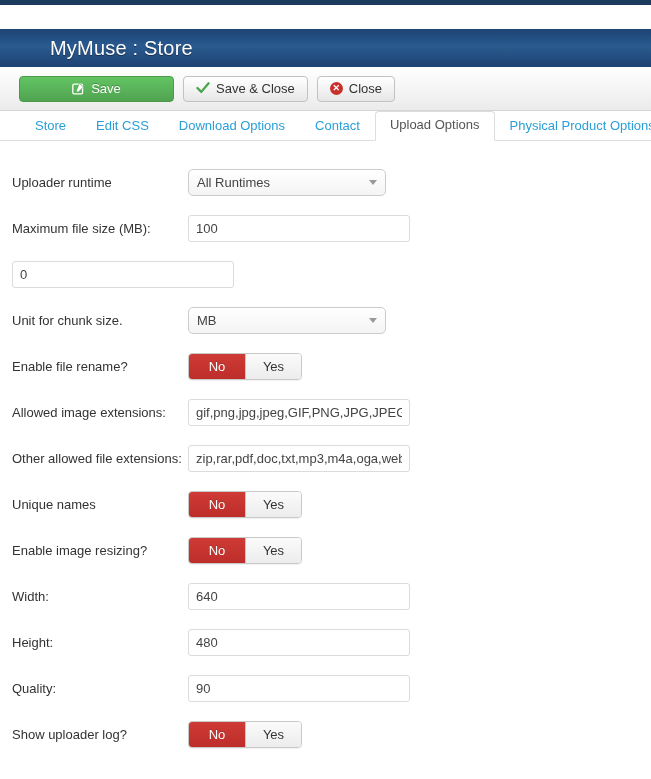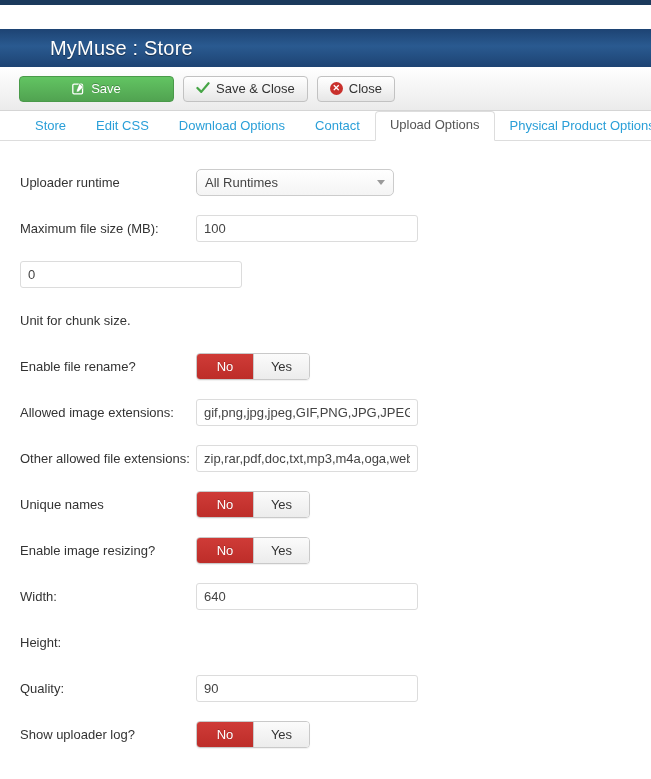--- a/index.html
+++ b/index.html
@@ -125,21 +125,21 @@
   .tab.active {
     color: #555555;
     background: #ffffff;
     border: 1px solid #dddddd;
     border-bottom: 1px solid #ffffff;
     border-radius: 4px 4px 0 0;
   }
 
   
   .form {
-    padding: 18px 0 0 20px;
+    padding: 18px 0 0 12px;
   }
   .row {
     display: flex;
     align-items: center;
     height: 46px;
   }
   .row .label {
     width: 176px;
     font-size: 13px;
     color: #333333;
@@ -282,20 +282,26 @@
   </div>
 
   <div class="row">
     <div class="ctrl">
       <input class="txt" type="text" value="0" style="">
     </div>
   </div>
 
   <div class="row">
     <div class="label">Unit for chunk size.</div>
+    <div class="ctrl">
+      <div class="select">
+        <span>MB</span>
+        <span class="caret"></span>
+      </div>
+    </div>
   </div>
 
   <div class="row">
     <div class="label">Enable file rename?</div>
     <div class="ctrl">
       <div class="toggle">
         <span class="opt on">No</span>
         <span class="opt off">Yes</span>
       </div>
     </div>
@@ -337,20 +343,23 @@
 
   <div class="row">
     <div class="label">Width:</div>
     <div class="ctrl">
       <input class="txt" type="text" value="640" style="">
     </div>
   </div>
 
   <div class="row">
     <div class="label">Height:</div>
+    <div class="ctrl">
+      <input class="txt" type="text" value="480" style="">
+    </div>
   </div>
 
   <div class="row">
     <div class="label">Quality:</div>
     <div class="ctrl">
       <input class="txt" type="text" value="90" style="">
     </div>
   </div>
 
   <div class="row">

